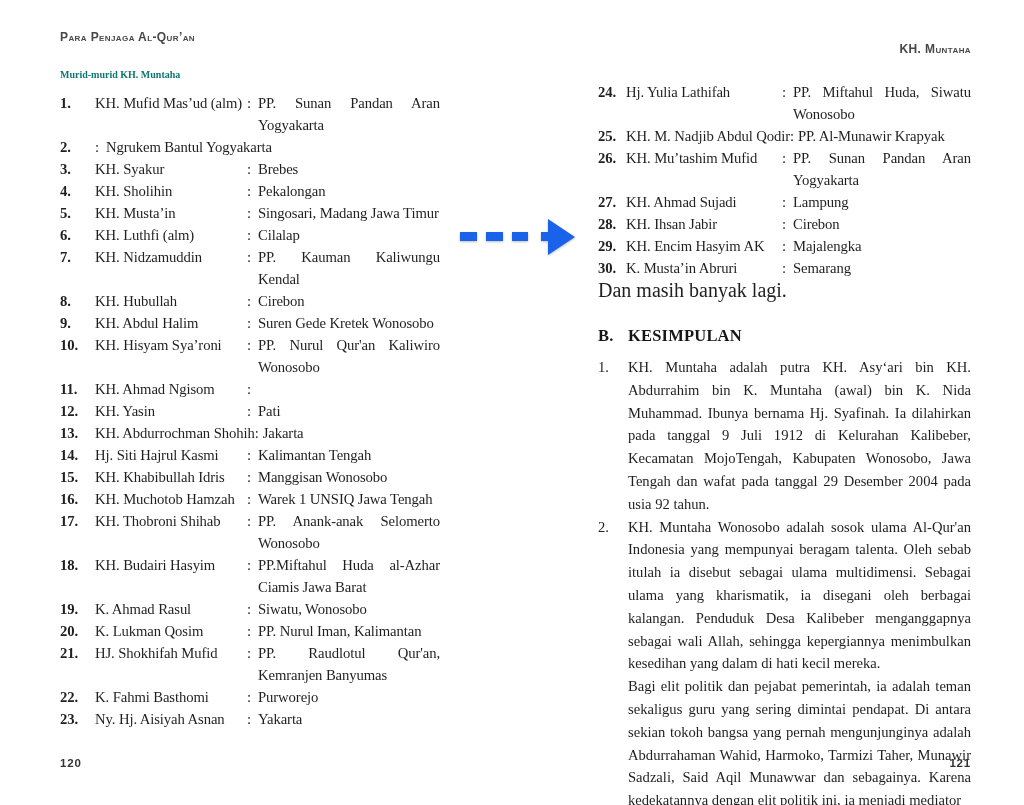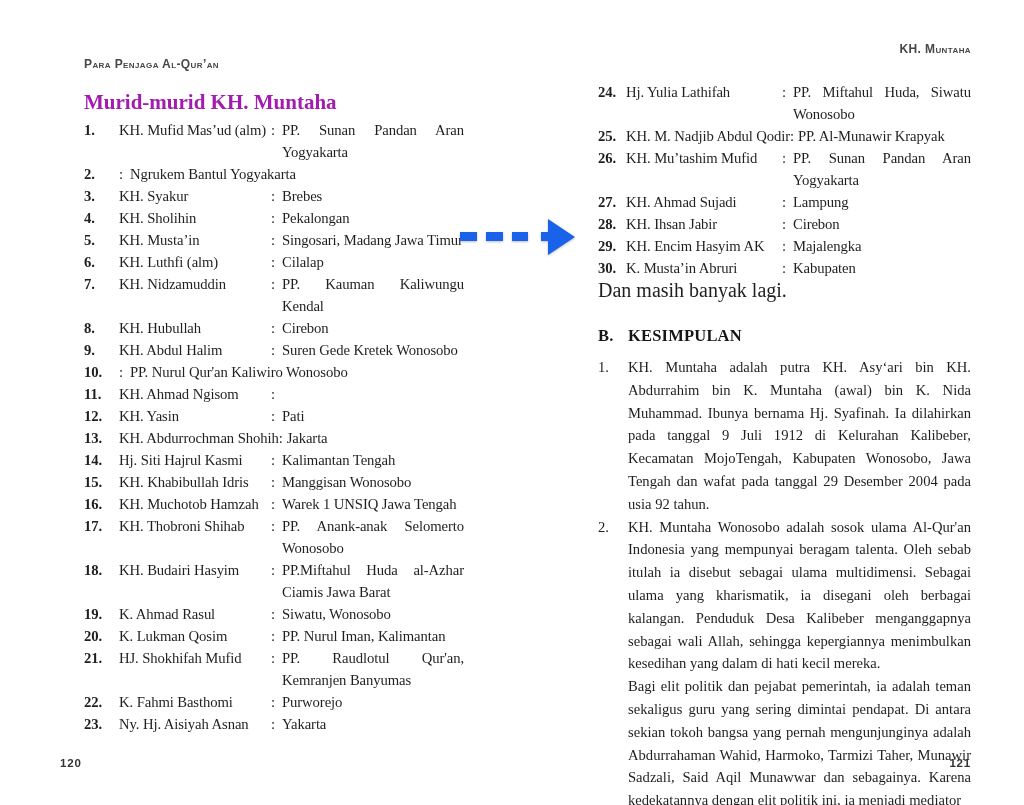--- a/index.html
+++ b/index.html
@@ -15,31 +15,31 @@
   .running-head{
     font-family:"Liberation Sans", sans-serif;
     font-variant:small-caps;
     font-weight:700;
     font-size:12px;
     letter-spacing:.4px;
     color:#474747;
     height:14px;
     line-height:14px;
   }
-  .col-left{position:absolute;left:60px;top:57px;width:380px;margin-left:24px;}
+  .col-left{position:absolute;left:60px;top:30px;width:380px;}
   .col-right{position:absolute;left:598px;top:42px;width:373px;}
   .col-left .running-head{margin-bottom:21px;}
   .col-right .running-head{margin-bottom:25px;text-align:right;}
 
   .list-title{
     font-weight:700;
-    font-size:21px;
+    font-size:10px;
     line-height:20px;
     margin:0 0 7px 0;
-    color:#a21caf;
+    color:#0f766e;
   }
 
   
   .roster{font-size:14.7px;letter-spacing:-0.1px;line-height:22px;}
   .row{display:flex;align-items:flex-start;}
   .row .num{flex:0 0 35px;font-weight:bold;}
   .row .nm{flex:0 0 auto;min-width:148px;padding-right:4px;}
   .row .sep{flex:0 0 auto;padding-right:7px;}
   .row .sep:empty{padding:0;}
   .row .ds{flex:1 1 0;text-align:justify;}
@@ -149,20 +149,21 @@
 
         <div class="row">
           <span class="num">9.</span>
           <span class="nm">KH. Abdul Halim</span>
           <span class="sep">:</span>
           <span class="ds">Suren Gede Kretek Wonosobo</span>
         </div>
 
         <div class="row">
           <span class="num">10.</span>
+          <span class="nm">KH. Hisyam Sya’roni</span>
           <span class="sep">:</span>
           <span class="ds">PP. Nurul Qur'an Kaliwiro Wonosobo</span>
         </div>
 
         <div class="row">
           <span class="num">11.</span>
           <span class="nm">KH. Ahmad Ngisom</span>
           <span class="sep">:</span>
         </div>
 
@@ -306,21 +307,21 @@
           <span class="num">29.</span>
           <span class="nm">KH. Encim Hasyim AK</span>
           <span class="sep">:</span>
           <span class="ds">Majalengka</span>
         </div>
 
         <div class="row">
           <span class="num">30.</span>
           <span class="nm">K. Musta’in Abruri</span>
           <span class="sep">:</span>
-          <span class="ds">Kabupaten</span>
+          <span class="ds">Semarang</span>
         </div>
       </div>
     <div class="more-note">Dan masih banyak lagi.</div>
 
     <div class="section-heading">
       <span class="slabel">B.</span>
       <span>KESIMPULAN</span>
     </div>
 
     <div class="points">

